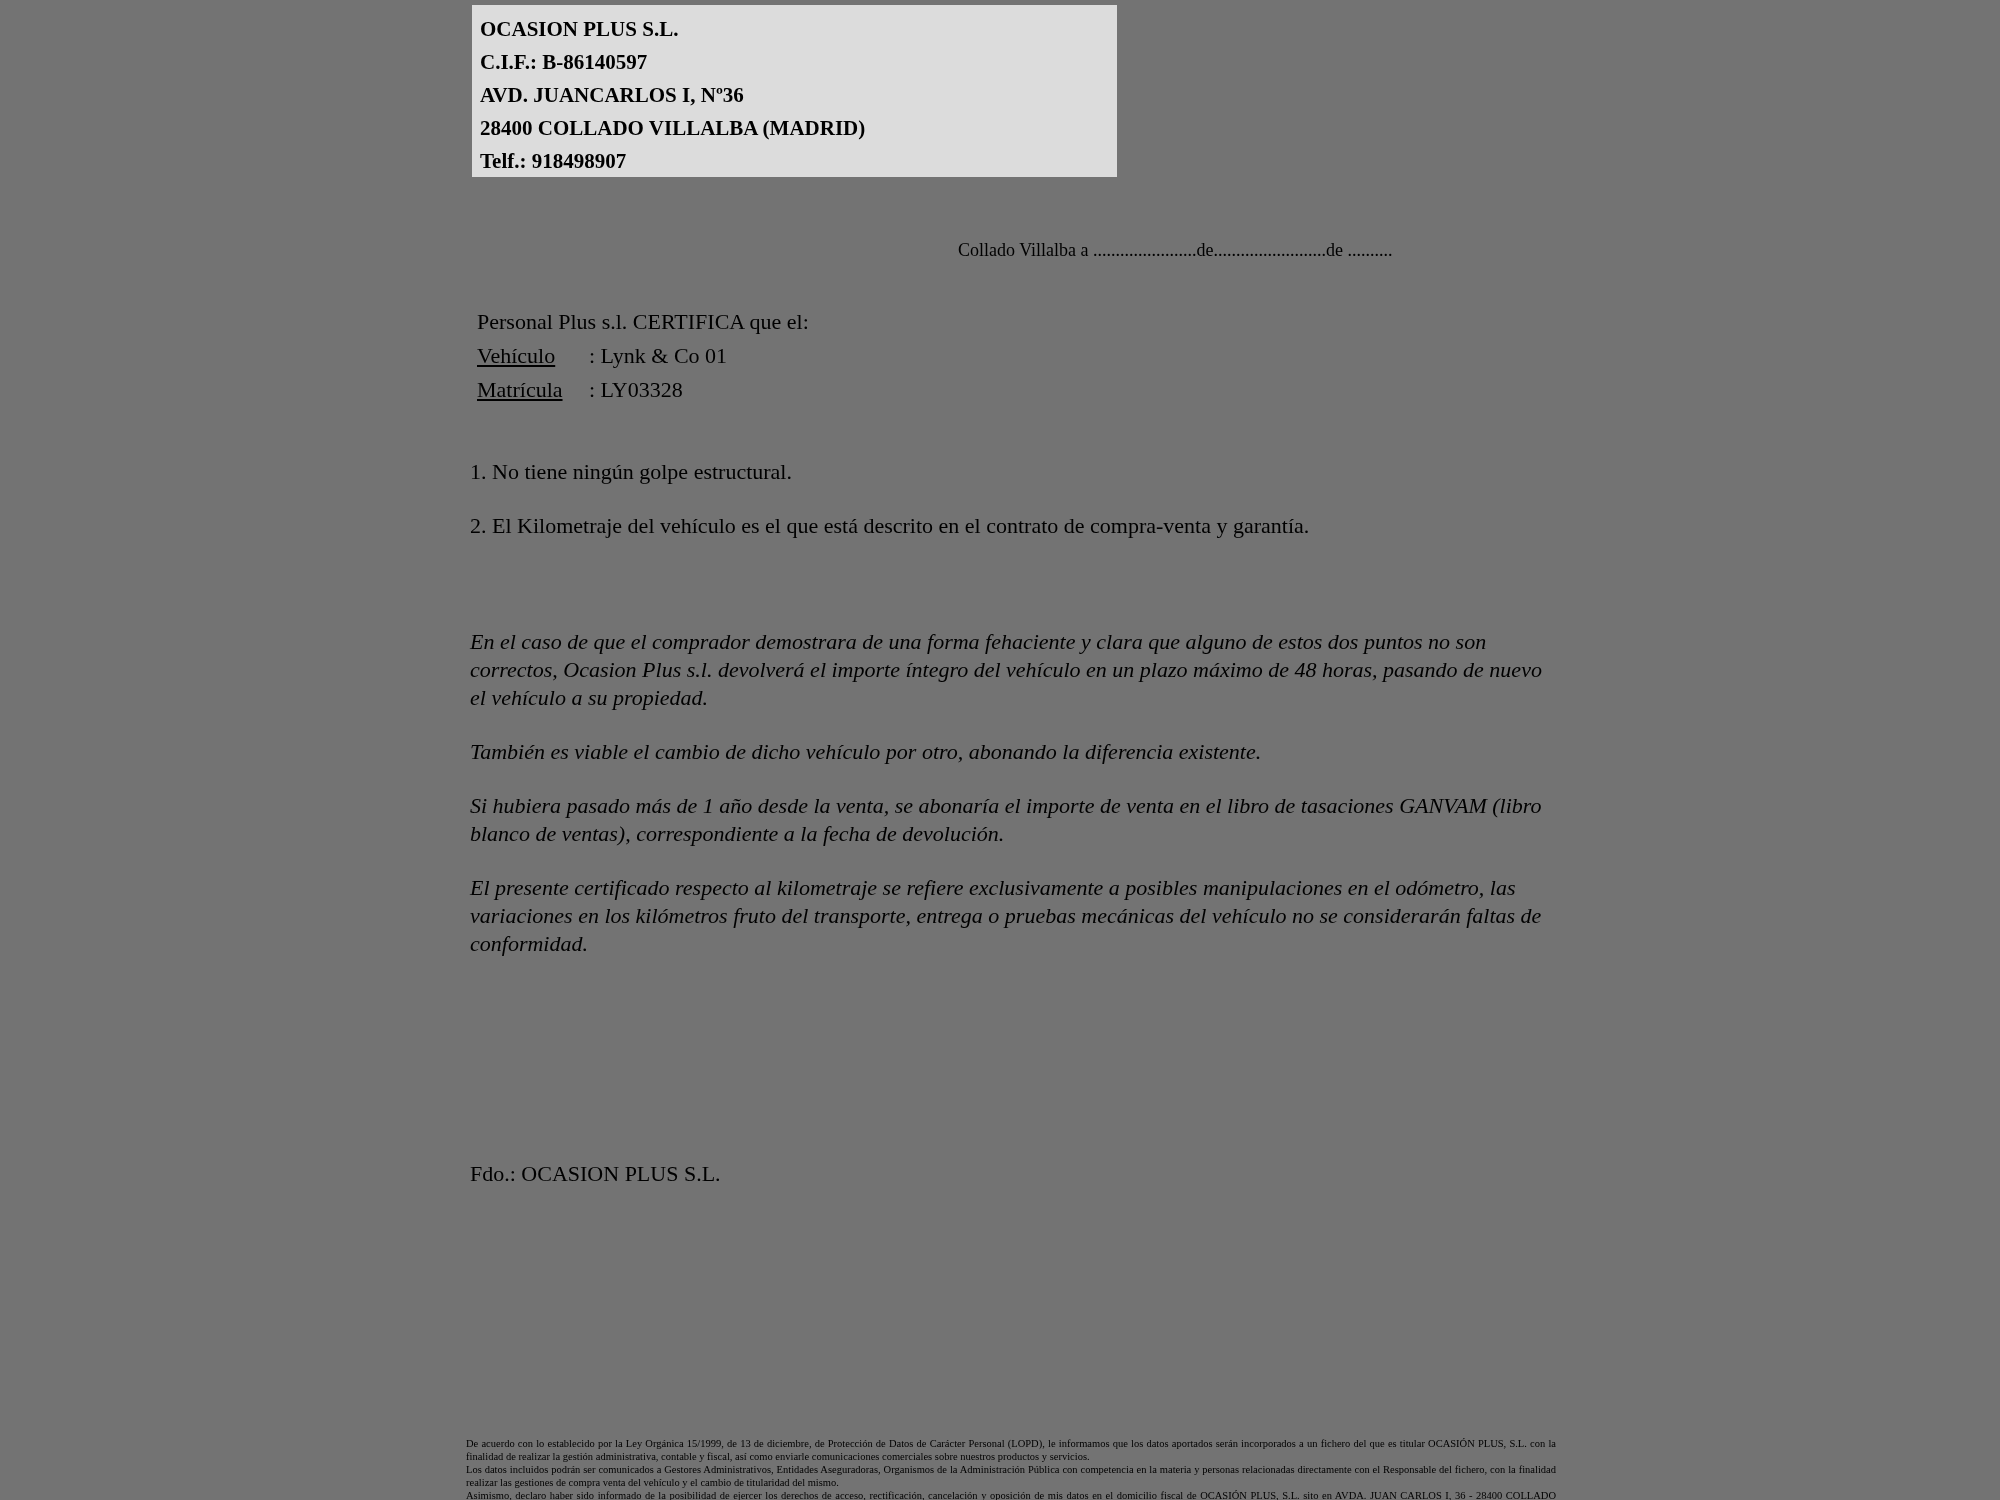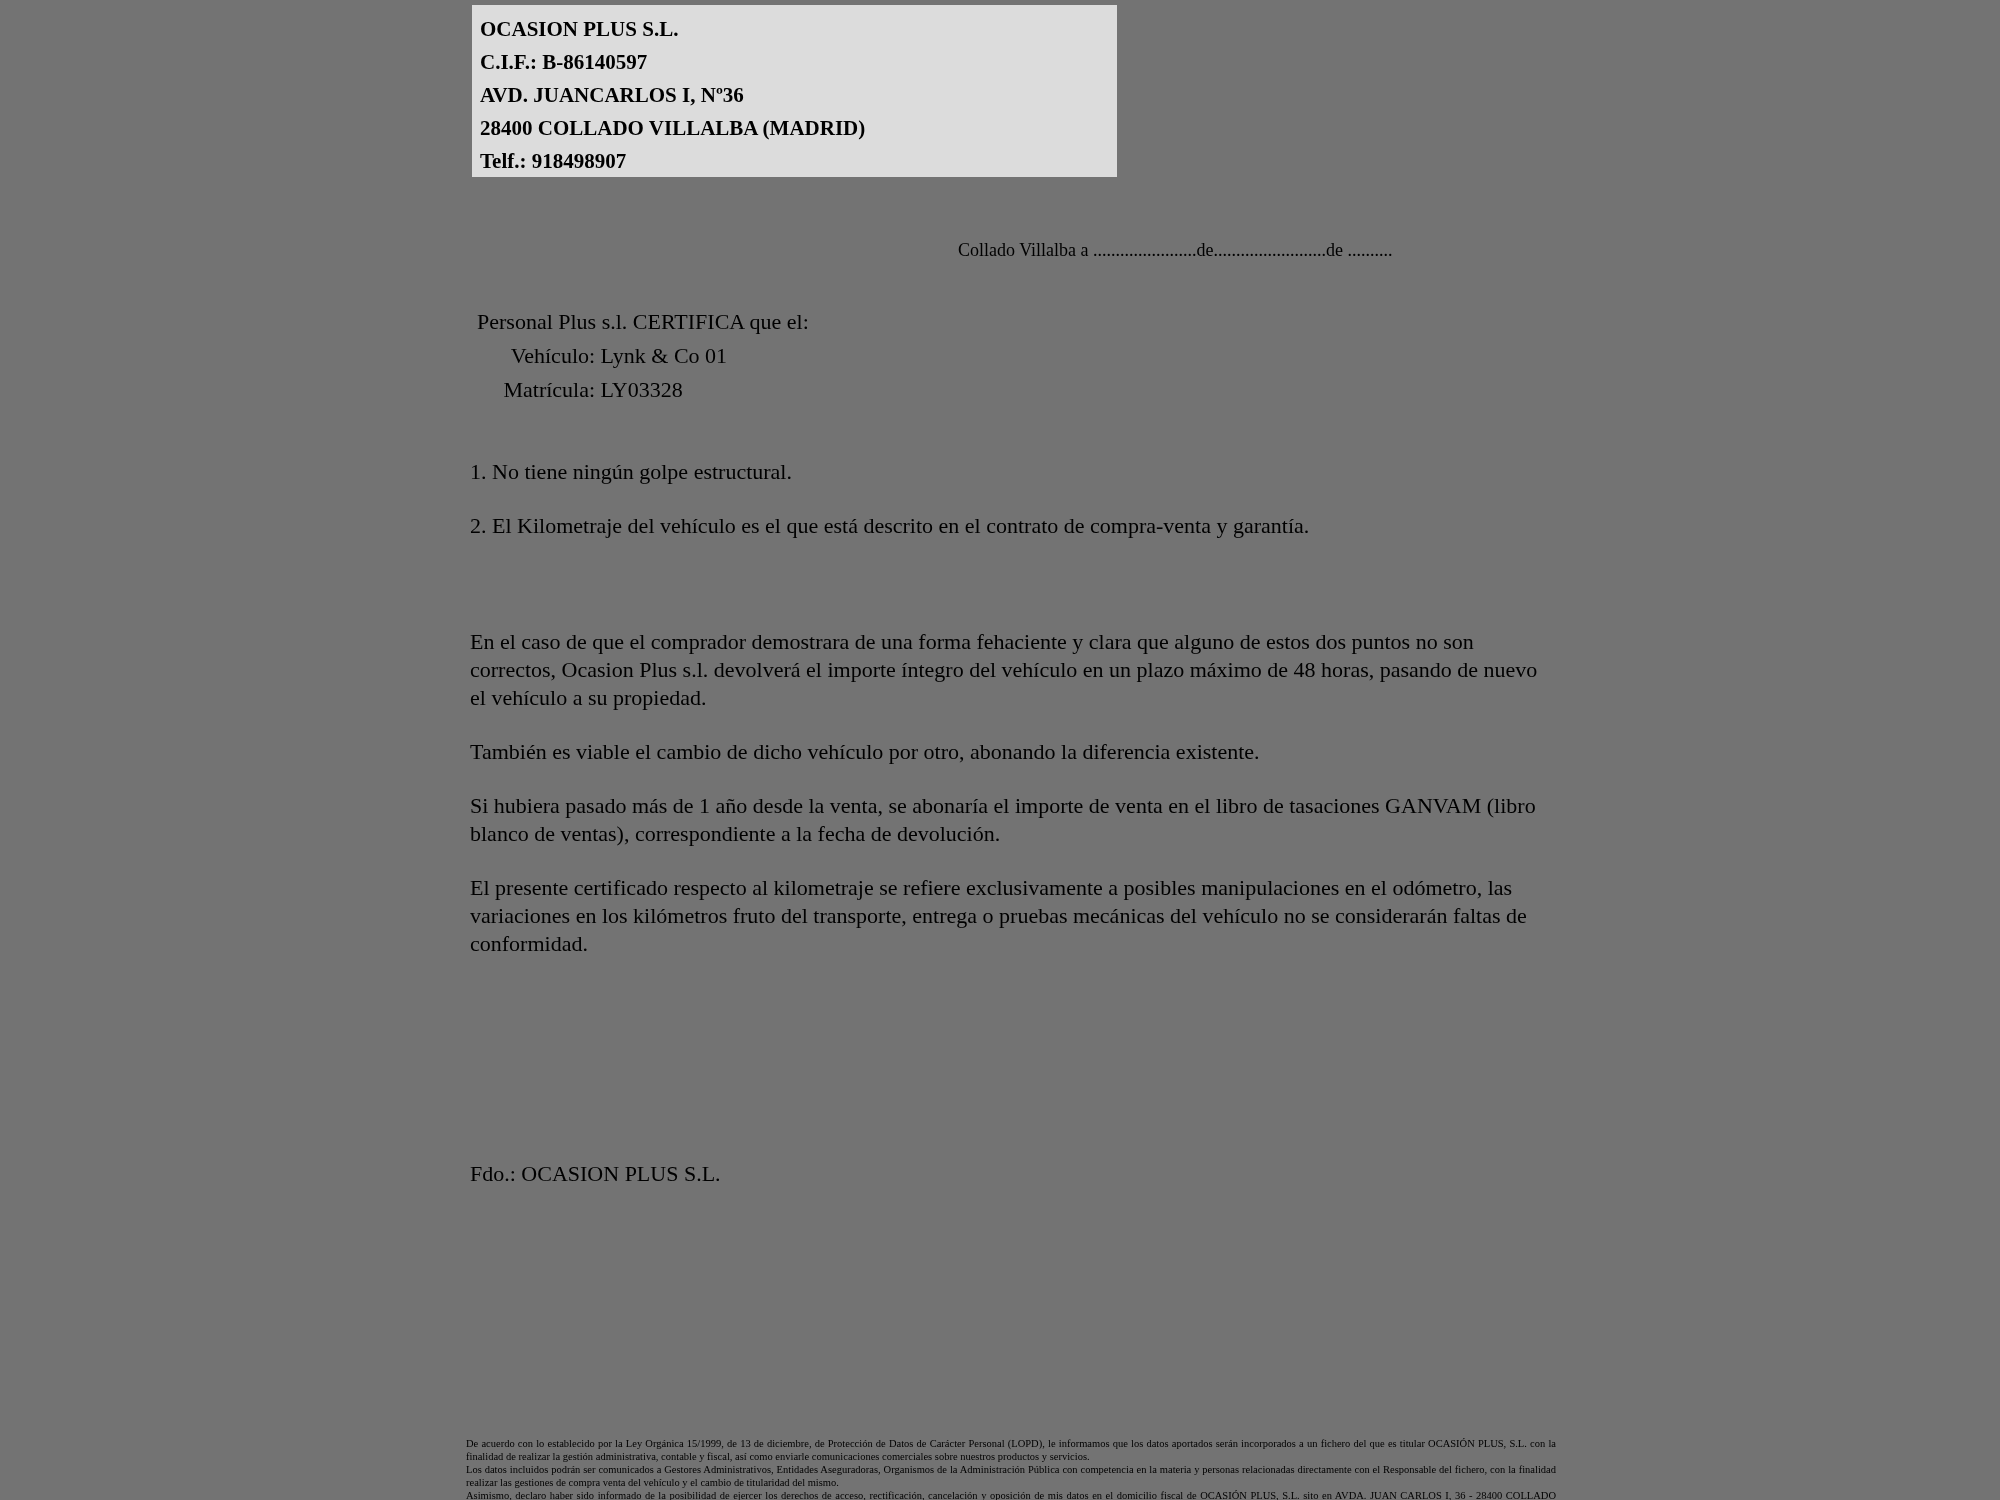--- a/index.html
+++ b/index.html
@@ -43,39 +43,40 @@
     position: absolute;
     left: 477px;
     top: 305px;
     font-size: 22px;
     line-height: 34px;
   }
   .cert-row { display: flex; }
   .cert-label {
     display: inline-block;
     width: 112px;
-    text-align: right;
+    text-decoration: underline;
   }
   .cert-label-wrap { display: inline-block; width: 112px; }
   .points-block p {
     position: absolute;
     left: 470px;
     margin: 0;
     font-size: 22px;
     line-height: 28px;
   }
   .point-1 { top: 458px; }
   .point-2 { top: 512px; }
   .body-paragraphs {
     position: absolute;
     left: 470px;
     top: 628px;
     width: 1080px;
     font-size: 22px;
     line-height: 28px;
+    font-style: italic;
   }
   .body-paragraphs p {
     margin: 0 0 26px 0;
   }
   .signature {
     position: absolute;
     left: 470px;
     top: 1161px;
     font-size: 22px;
   }

